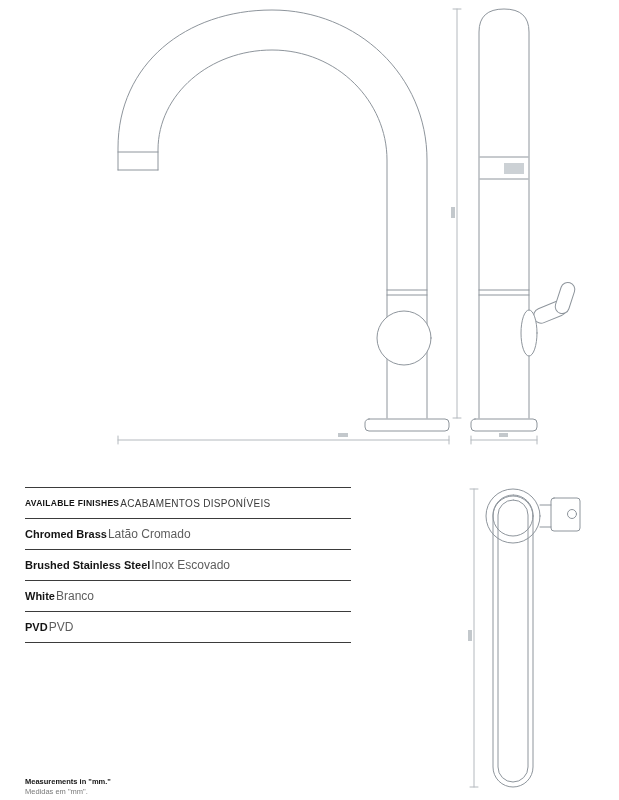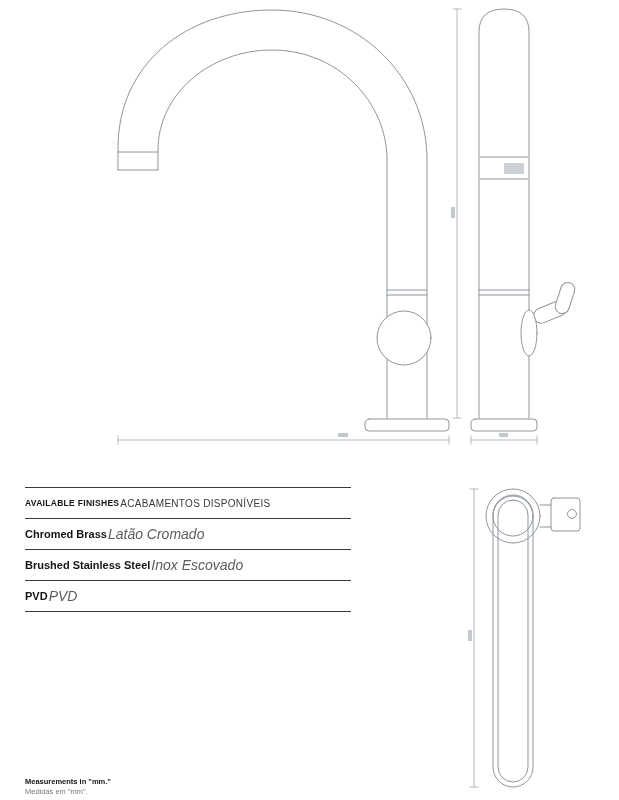--- a/index.html
+++ b/index.html
@@ -13,21 +13,21 @@
     position:absolute;left:25px;top:487px;width:326px;
     border-top:1px solid #3b3b3b;
   }
   .f-head,.f-row{
     height:30px;display:flex;align-items:center;gap:1px;
     border-bottom:1px solid #3b3b3b;
   }
   .f-head .en{font-weight:bold;font-size:8.5px;letter-spacing:.3px;color:#141414;}
   .f-head .pt{font-size:10px;letter-spacing:.3px;color:#3a3a3a;}
   .f-row .en{font-weight:bold;font-size:11px;color:#141414;}
-  .f-row .pt{font-size:14px;color:#5d5d5d;font-style:italic;}
+  .f-row .pt{font-size:12px;color:#5d5d5d;}
   
   .footer{position:absolute;left:25px;top:777px;line-height:1.35;}
   .footer .en{font-weight:bold;font-size:7.5px;color:#141414;}
   .footer .pt{font-size:7.5px;color:#7a7a7a;}
 </style>
 </head>
 <body>
 
 <svg class="drawings" width="619" height="800" viewBox="0 0 619 800">
   <g stroke="#8e959c" stroke-width="1" fill="none" stroke-linecap="round">
@@ -98,20 +98,24 @@
   </div>
   <div class="f-row">
     <span class="en">Chromed Brass</span>
     <span class="pt">Latão Cromado</span>
   </div>
   <div class="f-row">
     <span class="en">Brushed Stainless Steel</span>
     <span class="pt">Inox Escovado</span>
   </div>
   <div class="f-row">
+    <span class="en">White</span>
+    <span class="pt">Branco</span>
+  </div>
+  <div class="f-row">
     <span class="en">PVD</span>
     <span class="pt">PVD</span>
   </div>
 </div>
 
 <div class="footer">
   <div class="en">Measurements in "mm."</div>
   <div class="pt">Medidas em "mm".</div>
 </div>
 

